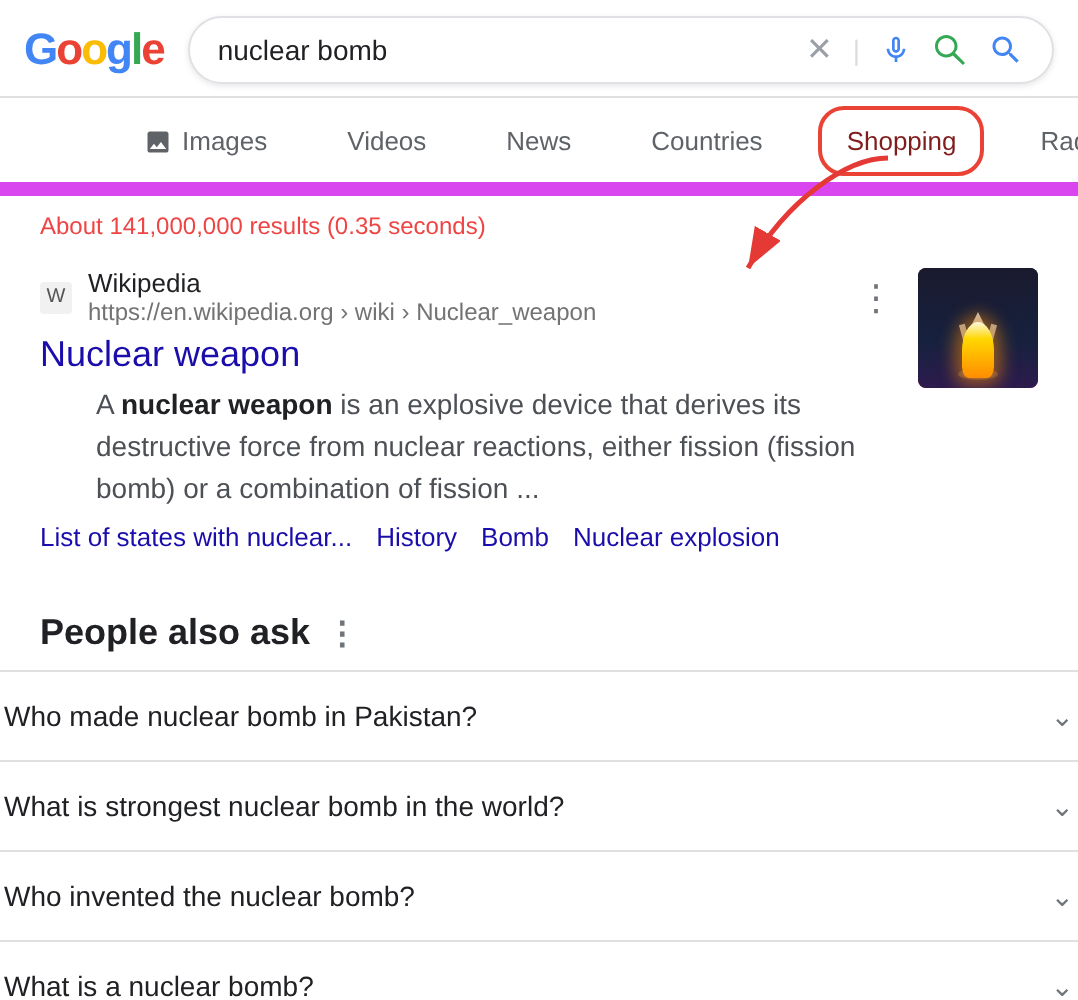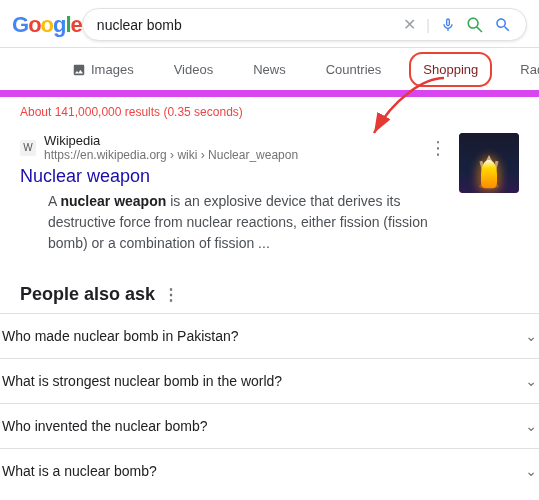--- a/index.html
+++ b/index.html
@@ -10,21 +10,21 @@
       color: #202124;
       width: 539px;
       overflow-x: hidden;
     }
 
     
     .top-bar {
       display: flex;
       align-items: center;
       padding: 8px 12px 6px 12px;
-      gap: 0;
+      gap: 12px;
       border-bottom: 1px solid #e0e0e0;
     }
     .logo-area {
       display: flex;
       align-items: center;
       gap: 4px;
     }
     .google-logo {
       font-size: 22px;
       font-weight: bold;
@@ -317,20 +317,26 @@
           <span class="result-site-name">Wikipedia</span>
           <span class="result-url">https://en.wikipedia.org › wiki › Nuclear_weapon</span>
         </div>
         <span class="result-menu">⋮</span>
       </div>
       <a class="result-title">Nuclear weapon</a>
       <p class="result-snippet">
         A <b>nuclear weapon</b> is an explosive device that derives its destructive force from
         nuclear reactions, either fission (fission bomb) or a combination of fission ...
       </p>
+      <div class="result-links">
+        <a class="result-link">List of states with nuclear...</a>
+        <a class="result-link">History</a>
+        <a class="result-link">Bomb</a>
+        <a class="result-link">Nuclear explosion</a>
+      </div>
     </div>
 
     <div class="result-thumb thumb-nuclear">
 
       <div style="position:absolute;top:0;left:0;right:0;bottom:0;background:linear-gradient(180deg,#1a1a2e 0%,#16213e 60%,#2d1b4e 100%);">
 
         <div style="position:absolute;bottom:6px;left:50%;transform:translateX(-50%);width:4px;height:22px;background:linear-gradient(180deg,#c0c0c0,#888);"></div>
         <div style="position:absolute;bottom:28px;left:50%;transform:translateX(-50%);width:0;height:0;border-left:5px solid transparent;border-right:5px solid transparent;border-bottom:10px solid #c0c0c0;"></div>
 
         <div style="position:absolute;bottom:20px;left:calc(50% - 8px);width:3px;height:12px;background:#aaa;transform:rotate(-15deg);"></div>

